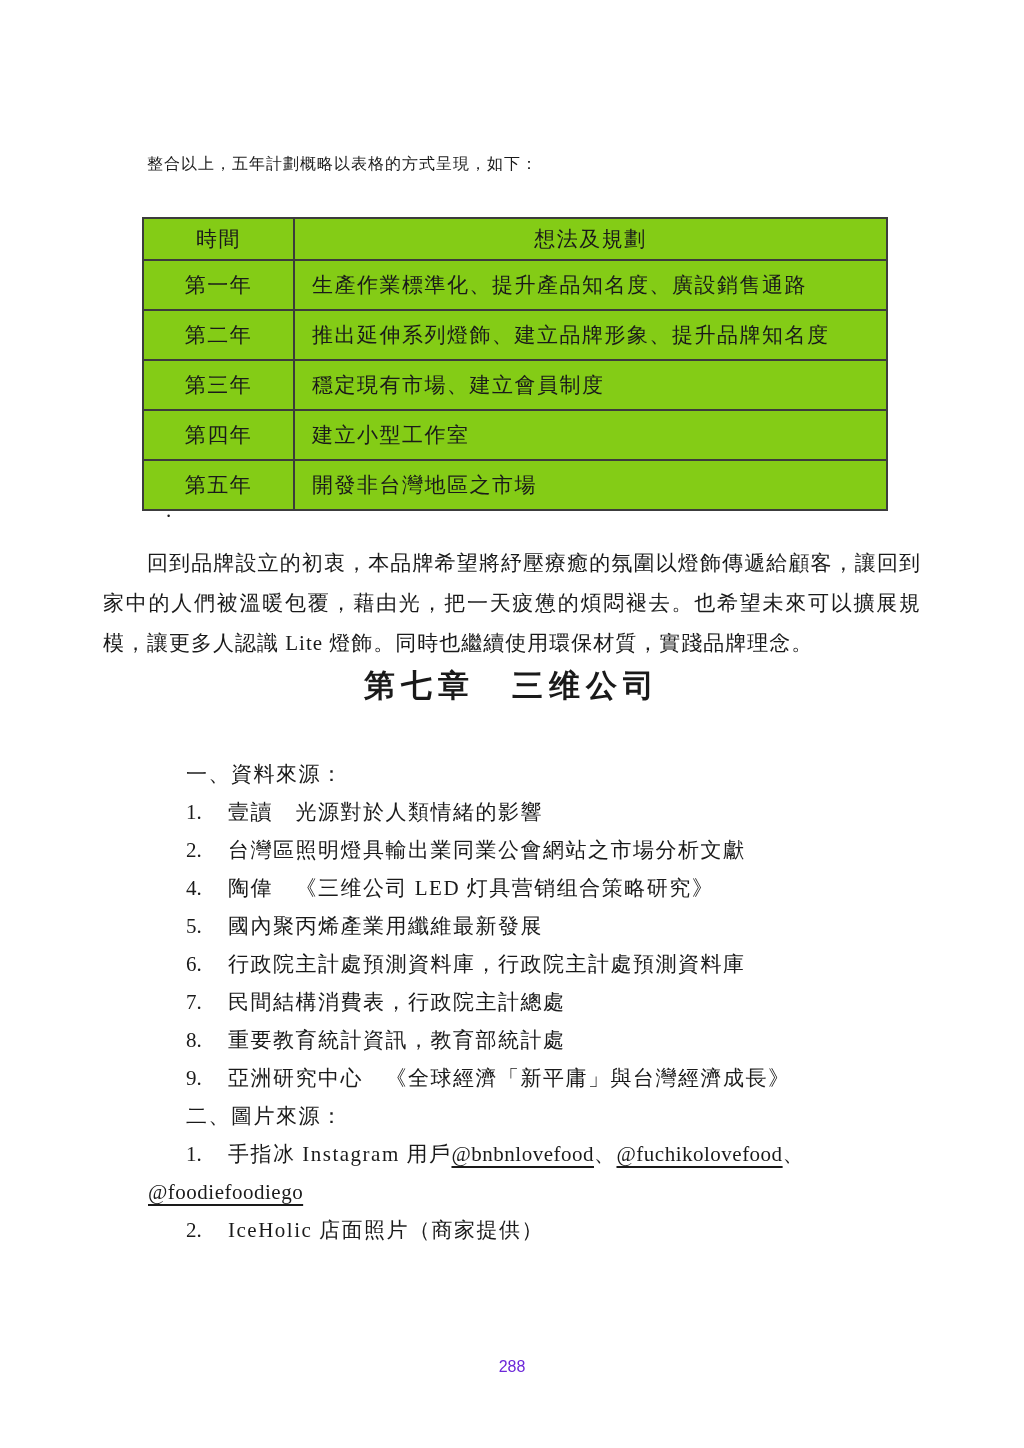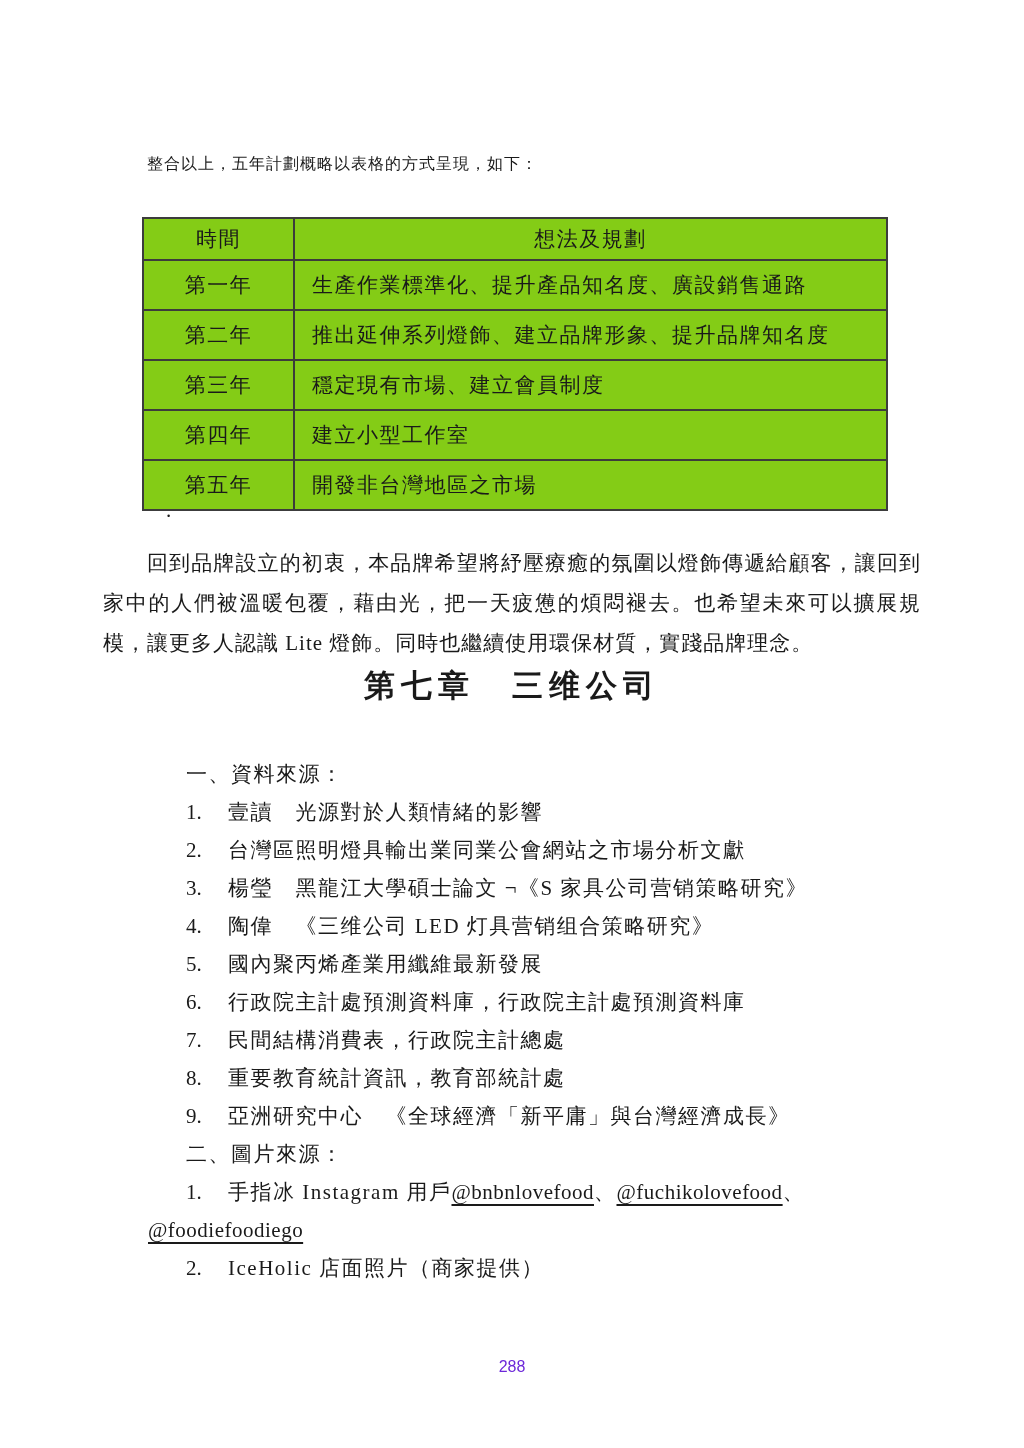--- a/index.html
+++ b/index.html
@@ -179,23 +179,20 @@
 
     <div class="ref-row">一、資料來源：</div>
 
     <div class="ref-row">
       <span class="num">1.</span><span class="txt">壹讀　光源對於人類情緒的影響</span>
     </div>
     <div class="ref-row">
       <span class="num">2.</span><span class="txt">台灣區照明燈具輸出業同業公會網站之市場分析文獻</span>
     </div>
     <div class="ref-row">
-      <span class="num">3.</span><span class="txt">楊瑩　黑龍江大學碩士論文 ¬《S 家具公司营销策略研究》</span>
-    </div>
-    <div class="ref-row">
       <span class="num">4.</span><span class="txt">陶偉　《三维公司 LED 灯具营销组合策略研究》</span>
     </div>
     <div class="ref-row">
       <span class="num">5.</span><span class="txt">國內聚丙烯產業用纖維最新發展</span>
     </div>
     <div class="ref-row">
       <span class="num">6.</span><span class="txt">行政院主計處預測資料庫，行政院主計處預測資料庫</span>
     </div>
     <div class="ref-row">
       <span class="num">7.</span><span class="txt">民間結構消費表，行政院主計總處</span>

